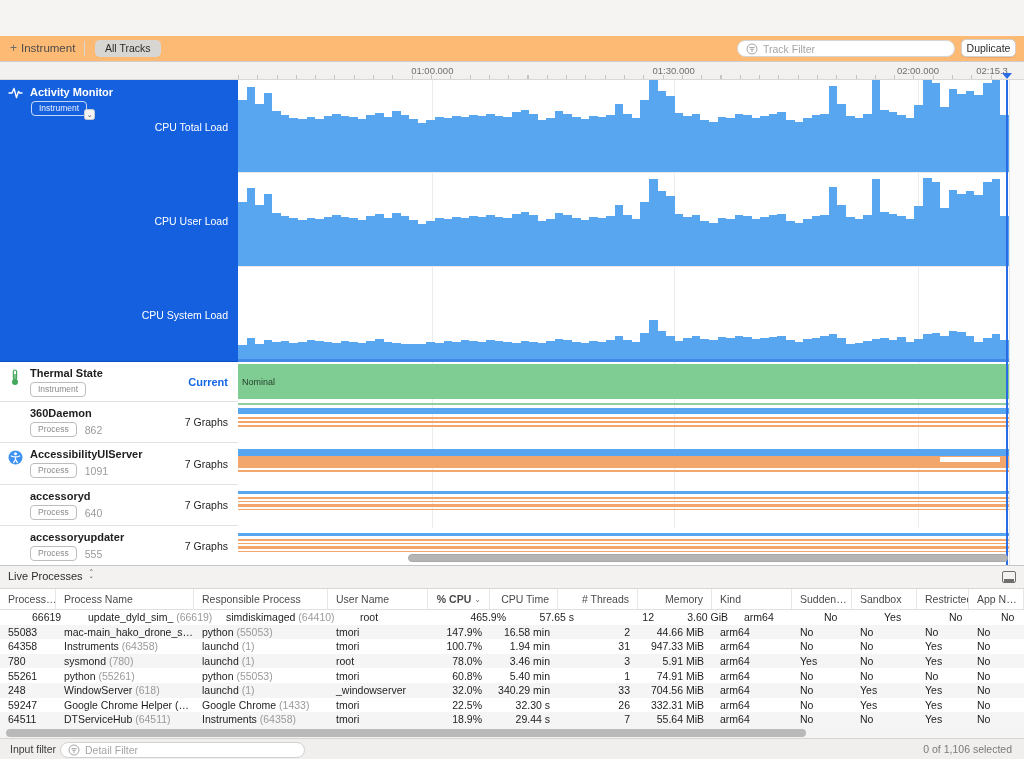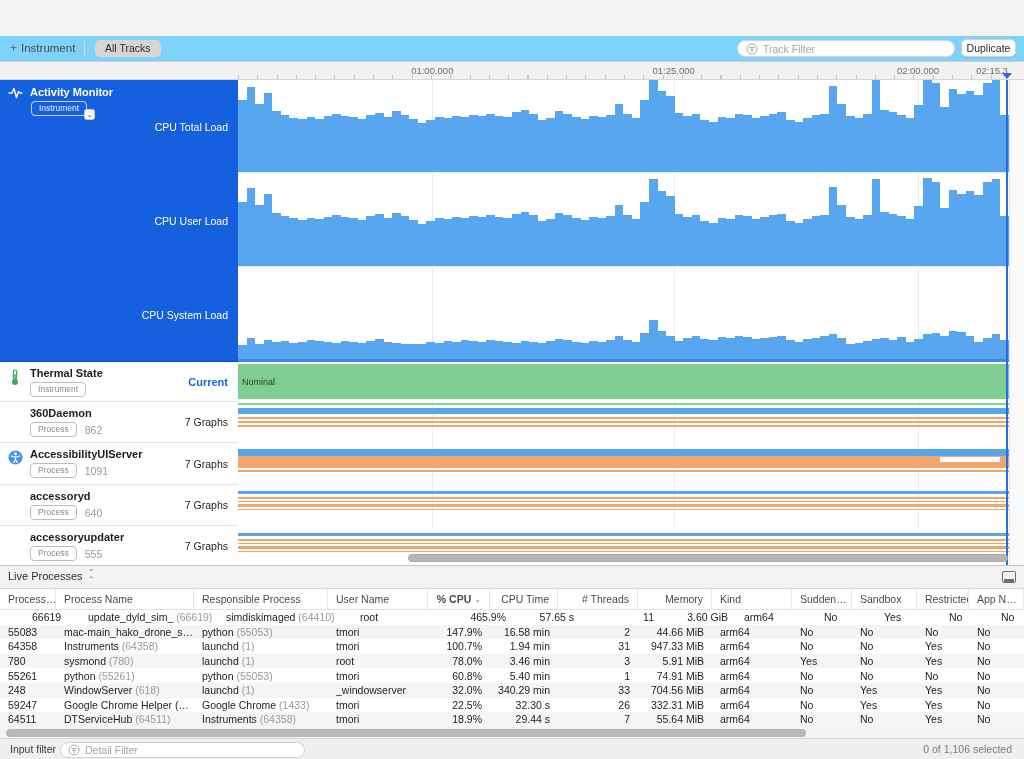--- a/index.html
+++ b/index.html
@@ -14,21 +14,21 @@
   .device-pill { position:absolute; top:8px; left:193px; width:332px; height:19px; background:#e9e8e6; border-radius:5px; display:flex; align-items:center; gap:6px; padding:0 9px; }
   .device-pill .dev-txt { font-size:10.5px; color:#5c5c5c; white-space:nowrap; }
   .device-pill .chev { font-size:10px; color:#9a9a9a; }
   .timer-pill { position:absolute; top:8px; left:744px; width:96px; height:19px; background:#e9e8e6; border-radius:5px; display:flex; align-items:center; justify-content:space-between; padding:0 5px 0 12px; }
   .timer-txt { font-size:11px; color:#3a3a3a; letter-spacing:.3px; }
   .info-icon { width:13px; height:13px; border-radius:50%; background:#3f3f41; color:#fff; font-size:9px; font-weight:bold; display:flex; align-items:center; justify-content:center; font-family:"Liberation Serif",serif; font-style:italic; }
   .pane-toggle { position:absolute; top:10px; right:12px; width:22px; height:15px; border:1.6px solid #4a4a4c; border-radius:3px; }
   .pane-toggle::after { content:""; position:absolute; left:1px; right:1px; bottom:1px; height:4px; background:#4a4a4c; border-radius:0 0 1.5px 1.5px; }
 
   
-  .toolbar { position:absolute; top:36px; left:0; width:1024px; height:26px; background:#7dd3fc; border-bottom:1px solid #cfcecd; }
+  .toolbar { position:absolute; top:36px; left:0; width:1024px; height:26px; background:#fdba74; border-bottom:1px solid #cfcecd; }
   .add-instrument { position:absolute; top:5px; left:10px; font-size:11.5px; color:#4c4c4c; cursor:default; }
   .add-instrument .plus { font-size:12px; color:#6b6b6b; margin-right:4px; }
   .tb-divider { position:absolute; top:5px; left:84px; width:1px; height:15px; background:#d8d7d5; }
   .all-tracks { position:absolute; top:4px; left:95px; background:#d8d6d3; border-radius:5px; font-size:10.5px; color:#2c2c2c; padding:2px 10px 3px; }
   .filter-input { position:absolute; top:4px; left:737px; width:218px; height:17px; background:#fff; border:1px solid #d6d5d3; border-radius:8px; display:flex; align-items:center; gap:5px; padding:0 8px; }
   .filter-input .ph { font-size:10.5px; color:#a5a5a5; }
   .duplicate-btn { position:absolute; top:3px; right:8px; width:55px; height:18px; background:#fff; border:1px solid #d2d1cf; border-radius:5px; font-size:10.5px; color:#2c2c2c; display:flex; align-items:center; justify-content:center; box-shadow:0 .5px 1px rgba(0,0,0,.08); }
   .filter-glyph { flex:0 0 auto; }
 
   
@@ -133,21 +133,21 @@
         </svg>
       <span class="ph">Track Filter</span>
     </span>
     <span class="duplicate-btn">Duplicate</span>
   </div>
 
   <div class="ruler">
     <div class="ruler-ticks"></div>
     <div id="ruler-labels">
         <span class="rlabel" style="left: 432.292px;">01:00.000</span>
-        <span class="rlabel" style="left: 673.615px;">01:25.000</span>
+        <span class="rlabel" style="left: 673.615px;">01:30.000</span>
         <span class="rlabel" style="left: 918.022px;">02:00.000</span>
         <span class="rlabel" style="left: 992.038px;">02:15.3</span>
       </div>
     <div class="ph-tri"></div>
   </div>
 
   <div class="trackarea">
 
     <div class="plots">
       <div class="gridline" style="left:25.2%"></div>
@@ -607,21 +607,21 @@
       </div>
     </div>
   <div class="tbody" id="tbody">
       <div class="tr">
         <div class="td" style="width: 56px; margin-left: 24px;">66619</div>
         <div class="td" style="width: 138px;"><span>update_dyld_sim_</span><span class="sub"> (66619)</span></div>
         <div class="td" style="width: 134px;"><span>simdiskimaged</span><span class="sub"> (64410)</span></div>
         <div class="td" style="width: 100px;">root</div>
         <div class="td right" style="width: 62px;">465.9%</div>
         <div class="td right" style="width: 68px;">57.65 s</div>
-        <div class="td right" style="width: 80px;">11</div>
+        <div class="td right" style="width: 80px;">12</div>
         <div class="td right" style="width: 74px;">3.60 GiB</div>
         <div class="td" style="width: 80px;">arm64</div>
         <div class="td" style="width: 60px;">No</div>
         <div class="td" style="width: 65px;">Yes</div>
         <div class="td" style="width: 52px;">No</div>
         <div class="td" style="flex: 1 1 0%;">No</div>
       </div>
       <div class="tr alt">
         <div class="td" style="width: 56px;">55083</div>
         <div class="td" style="width: 138px;"><span>mac-main_hako_drone_s…</span></div>

